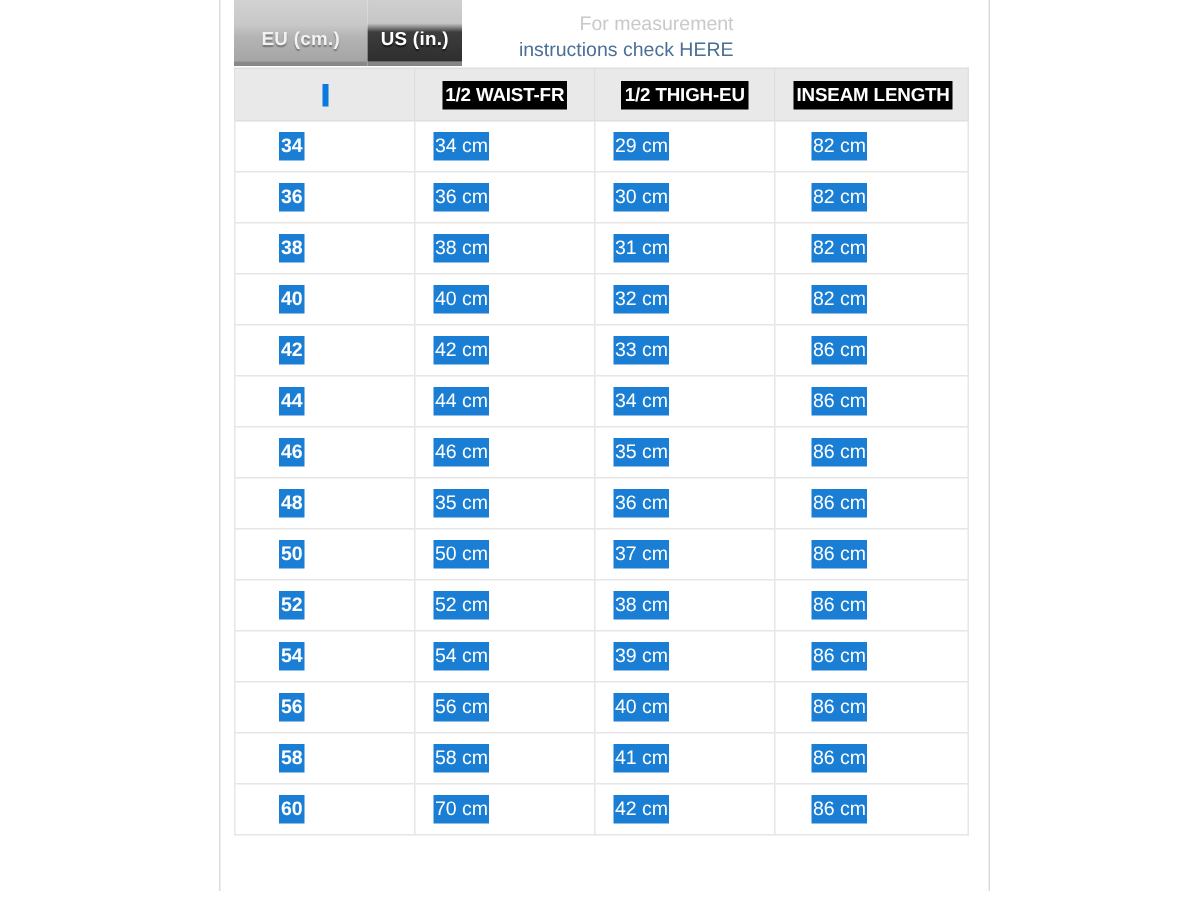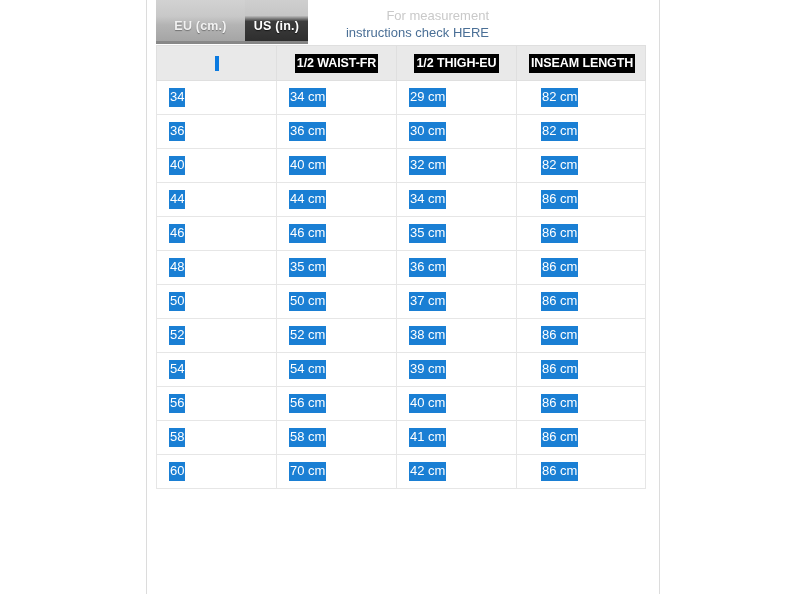--- a/index.html
+++ b/index.html
@@ -142,20 +142,22 @@
     font-size: 12.5px;
     text-align: center;
   }
   #size-table tbody td {
     background: #ffffff;
     text-align: left;
     color: #444;
   }
   
   #size-table tbody td.col-size {
+    text-align: center;
+    font-weight: bold;
   }
   #size-table tbody td.col-size .sel { margin-right: 44px; }
   #size-table tbody td.col-a  .sel { margin-right: 10px; }
   #size-table tbody td.col-b  .sel { margin-right: 42px; }
   #size-table tbody td.col-c  .sel { margin-right: 18px; margin-left: 12px; }
 
   
   .sel {
     background: #1a7fd4;
     color: #ffffff;
@@ -231,26 +233,38 @@
           <td class="col-b"><span class="sel">29 cm</span></td>
           <td class="col-c"><span class="sel">82 cm</span></td>
         </tr>
         <tr>
           <td class="col-size"><span class="sel">36</span></td>
           <td class="col-a"><span class="sel">36 cm</span></td>
           <td class="col-b"><span class="sel">30 cm</span></td>
           <td class="col-c"><span class="sel">82 cm</span></td>
         </tr>
         <tr>
+          <td class="col-size"><span class="sel">38</span></td>
+          <td class="col-a"><span class="sel">38 cm</span></td>
+          <td class="col-b"><span class="sel">31 cm</span></td>
+          <td class="col-c"><span class="sel">82 cm</span></td>
+        </tr>
+        <tr>
           <td class="col-size"><span class="sel">40</span></td>
           <td class="col-a"><span class="sel">40 cm</span></td>
           <td class="col-b"><span class="sel">32 cm</span></td>
           <td class="col-c"><span class="sel">82 cm</span></td>
         </tr>
         <tr>
+          <td class="col-size"><span class="sel">42</span></td>
+          <td class="col-a"><span class="sel">42 cm</span></td>
+          <td class="col-b"><span class="sel">33 cm</span></td>
+          <td class="col-c"><span class="sel">86 cm</span></td>
+        </tr>
+        <tr>
           <td class="col-size"><span class="sel">44</span></td>
           <td class="col-a"><span class="sel">44 cm</span></td>
           <td class="col-b"><span class="sel">34 cm</span></td>
           <td class="col-c"><span class="sel">86 cm</span></td>
         </tr>
         <tr>
           <td class="col-size"><span class="sel">46</span></td>
           <td class="col-a"><span class="sel">46 cm</span></td>
           <td class="col-b"><span class="sel">35 cm</span></td>
           <td class="col-c"><span class="sel">86 cm</span></td>

